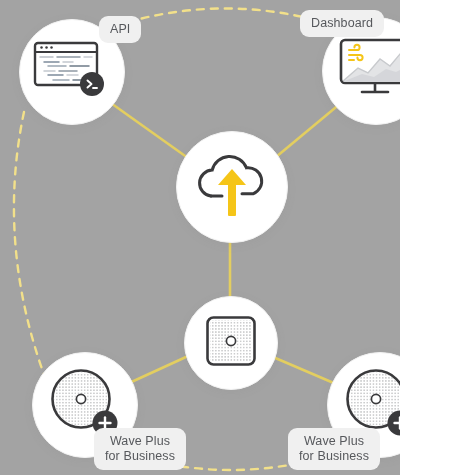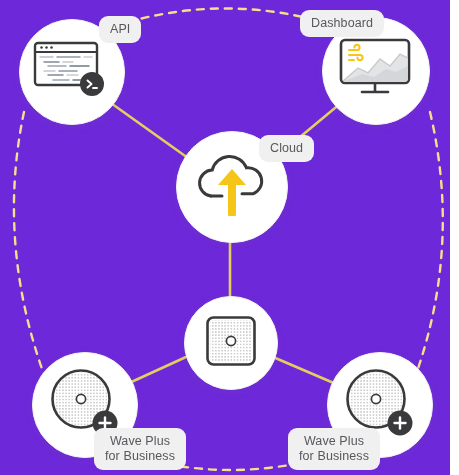--- a/index.html
+++ b/index.html
@@ -5,23 +5,23 @@
   html, body {
     margin: 0;
     padding: 0;
     background: #ffffff;
   }
   body {
     font-family: "Liberation Sans", sans-serif;
   }
   #diagram-root {
     position: relative;
-    width: 450px;
+    width: 400px;
     height: 475px;
-    background: #6d28d9;
+    background: #a3a3a3;
     overflow: hidden;
   }
   #wires {
     position: absolute;
     left: 0;
     top: 0;
     width: 459px;
     height: 475px;
   }
   .node {
@@ -145,21 +145,20 @@
       <svg width="80" height="74" viewBox="0 0 80 74">
         <path d="M19 48 a13 13 0 0 1 1.2 -25.9 a18 18 0 0 1 34.2 -2.3 a13.5 13.5 0 0 1 6.6 26 H50" fill="none" stroke="#3A3A3C" stroke-width="3" stroke-linecap="round"></path>
         <path d="M19 48 H30" fill="none" stroke="#3A3A3C" stroke-width="3" stroke-linecap="round"></path>
         <g fill="#F5C518">
           <rect x="36" y="30" width="8" height="38" rx="1"></rect>
           <path d="M40 21 L54 37 H26 Z"></path>
         </g>
       </svg>
     </span>
   </div>
-  <div class="pill pill-cloud">Cloud</div>
 
   <div class="node node-hub">
     <span class="icon-wrap">
       <svg width="52" height="52" viewBox="0 0 52 52">
         <defs>
           <pattern id="dotgrid" width="3.1" height="3.1" patternUnits="userSpaceOnUse">
             <circle cx="1.55" cy="1.55" r="0.62" fill="#8b8d90"></circle>
           </pattern>
         </defs>
         <rect x="2.5" y="2.5" width="47" height="47" rx="6" fill="#fff" stroke="#3A3A3C" stroke-width="2.6"></rect>

